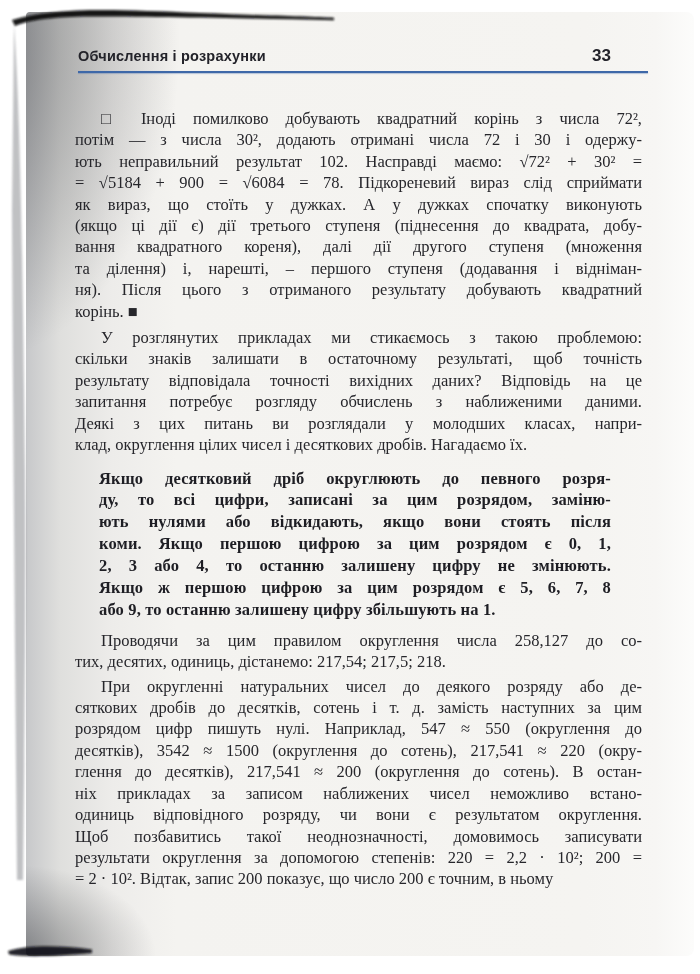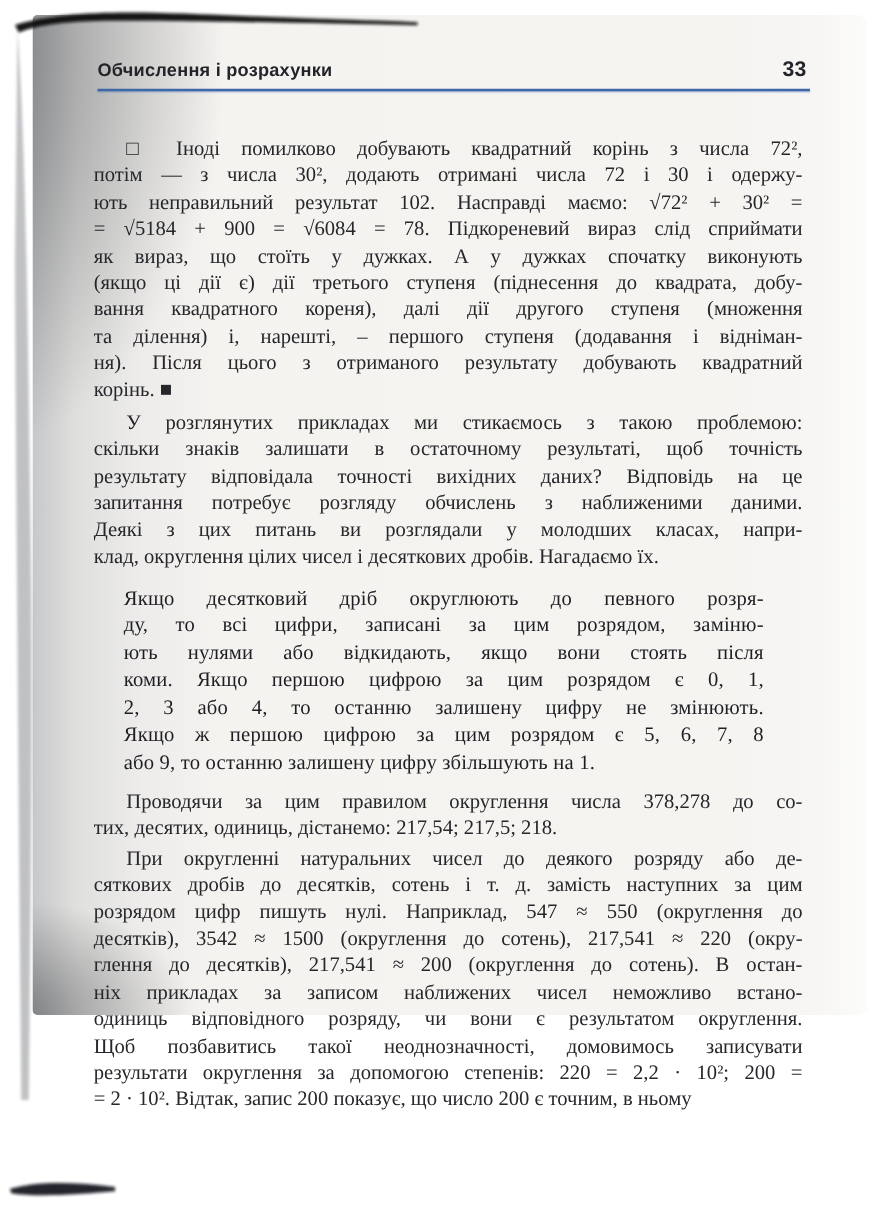--- a/index.html
+++ b/index.html
@@ -8,58 +8,58 @@
     width: 700px;
     height: 974px;
     background: #ffffff;
     overflow: hidden;
     font-family: "Liberation Serif", serif;
   }
   
   .page {
     position: absolute;
     left: 26px; top: 12px;
-    width: 668px; height: 800px;
+    width: 668px; height: 944px;
     border-radius: 4px 8px 8px 4px;
     background:
       radial-gradient(ellipse 300px 470px at -50px 30px, rgba(14,16,21,0.42), rgba(14,16,21,0) 68%),
       radial-gradient(ellipse 200px 130px at -10px 100%, rgba(14,16,21,0.40), rgba(14,16,21,0) 70%),
       linear-gradient(to right,
         #c7c8ca 0px, #dfdfdd 34px, #edecea 86px, #f4f3f0 150px,
         #f5f4f1 560px, #f7f6f4 630px, #fcfcfb 668px);
   }
   .header {
     position: absolute;
     left: 52px; top: 34px; width: 567px;
     display: flex; justify-content: space-between; align-items: baseline;
     font-family: "Liberation Sans", sans-serif;
     color: #23232a;
   }
   .running-title { font-weight: bold; font-size: 14.5px; letter-spacing: 0.2px; }
-  .page-number  { font-weight: bold; font-size: 17px; }
+  .page-number  { font-weight: bold; font-size: 17px; margin-right: 34px; }
   .header-rule {
     position: absolute;
     left: 52px; top: 59px; width: 570px; height: 2px;
     background: #3e68a8;
     box-shadow: 0 1px 1px rgba(62,104,168,0.35);
   }
   .body {
     position: absolute;
     left: 49px; top: 96px; width: 567px;
     color: #26262b;
     font-size: 16.5px;
   }
   .para { line-height: 21.4px; margin: 0; }
   .para.p2 { margin-top: 5px; }
   .para.p4 { margin-top: 9px; }
   .para.p5 { margin-top: 3px; }
   .rulebox {
     margin: 12px 31px 0 24px;
     width: 512px;
-    font-weight: normal;
+    font-weight: bold;
     line-height: 21.9px;
     color: #1e1e24;
     letter-spacing: 0.15px;
   }
   .line { display: block; text-align: justify; text-align-last: justify; hyphens: none; }
   .para .line:first-child { text-indent: 26px; }
   .rulebox .line:first-child { text-indent: 0; }
   .para .line:last-child, .rulebox .line:last-child { text-align-last: left; }
   .edges { position: absolute; left: 0; top: 0; pointer-events: none; }
 </style>
@@ -104,21 +104,21 @@
           <span class="line">Якщо десятковий дріб округлюють до певного розря-</span>
           <span class="line">ду, то всі цифри, записані за цим розрядом, заміню-</span>
           <span class="line">ють нулями або відкидають, якщо вони стоять після</span>
           <span class="line">коми. Якщо першою цифрою за цим розрядом є 0, 1,</span>
           <span class="line">2, 3 або 4, то останню залишену цифру не змінюють.</span>
           <span class="line">Якщо ж першою цифрою за цим розрядом є 5, 6, 7, 8</span>
           <span class="line">або 9, то останню залишену цифру збільшують на 1.</span>
         </div>
 
       <div class="para p4">
-          <span class="line">Проводячи за цим правилом округлення числа 378,278 до со-</span>
+          <span class="line">Проводячи за цим правилом округлення числа 258,127 до со-</span>
           <span class="line">тих, десятих, одиниць, дістанемо: 217,54; 217,5; 218.</span>
         </div>
 
       <div class="para p5">
           <span class="line">При округленні натуральних чисел до деякого розряду або де-</span>
           <span class="line">сяткових дробів до десятків, сотень і т. д. замість наступних за цим</span>
           <span class="line">розрядом цифр пишуть нулі. Наприклад, 547 ≈ 550 (округлення до</span>
           <span class="line">десятків), 3542 ≈ 1500 (округлення до сотень), 217,541 ≈ 220 (окру-</span>
           <span class="line">глення до десятків), 217,541 ≈ 200 (округлення до сотень). В остан-</span>
           <span class="line">ніх прикладах за записом наближених чисел неможливо встано-</span>

